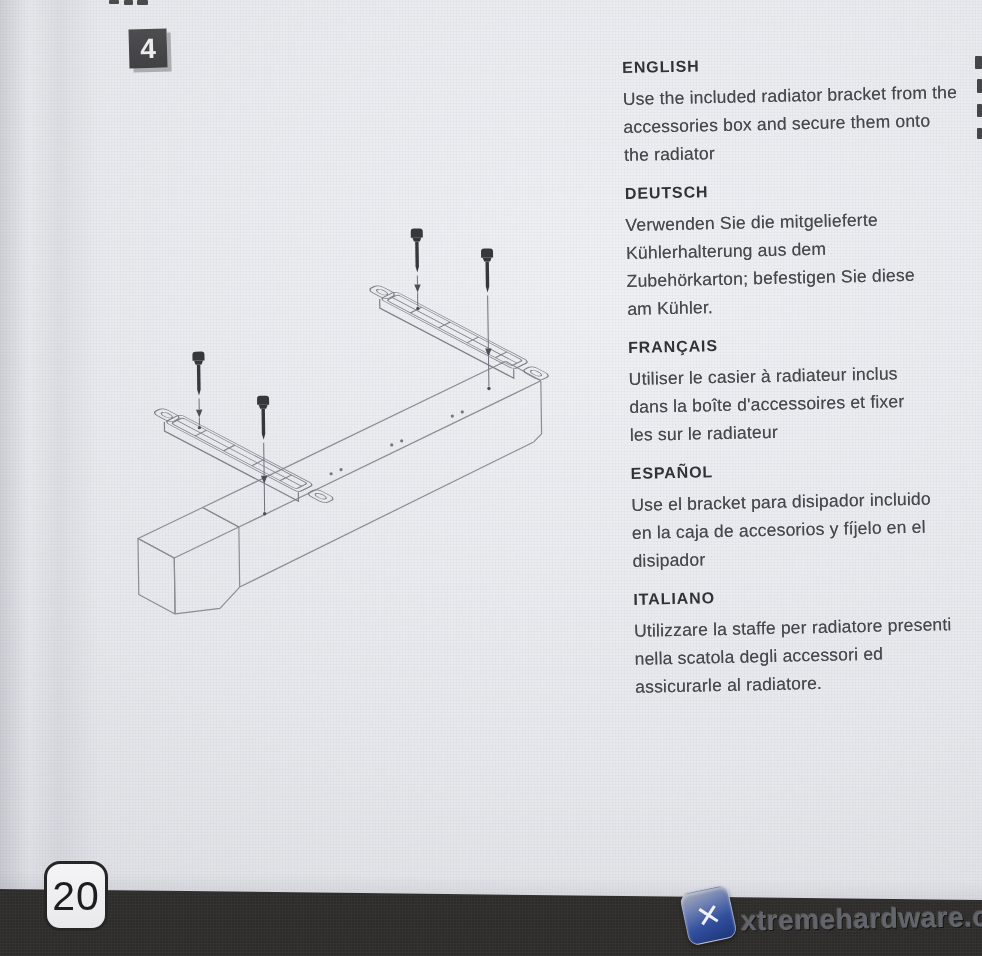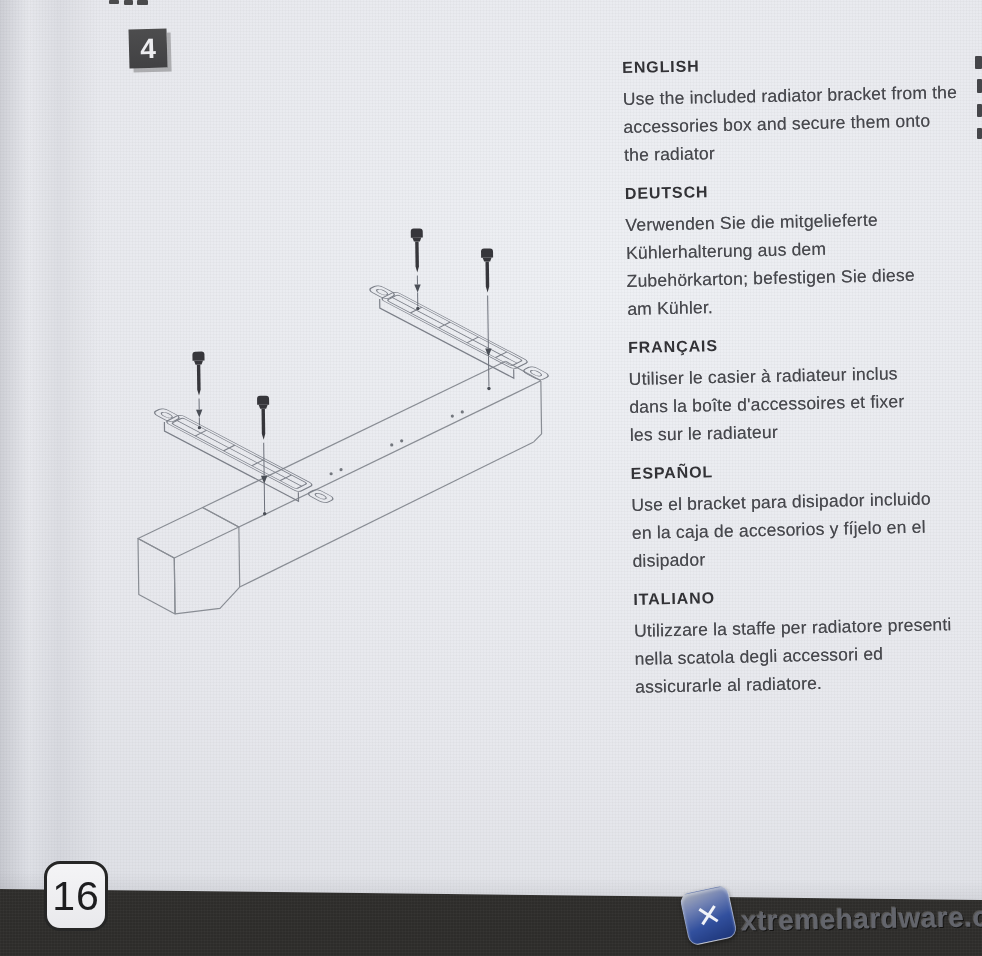--- a/index.html
+++ b/index.html
@@ -223,19 +223,19 @@
     </section>
   </div>
 
   <span class="edge-frag" style="left:975px;top:56px;width:7px;height:13px;"></span>
   <span class="edge-frag" style="left:977px;top:79px;width:5px;height:14px;"></span>
   <span class="edge-frag" style="left:977px;top:104px;width:5px;height:13px;"></span>
   <span class="edge-frag" style="left:977px;top:128px;width:5px;height:11px;"></span>
 </div>
 
 <div class="page-number-badge">
-  <span>16</span>
+  <span>20</span>
 </div>
 
 <div class="watermark">
   <div class="wm-logo">✕</div>
   <div class="wm-text">xtremehardware.com</div>
 </div>
 
 </body></html>

